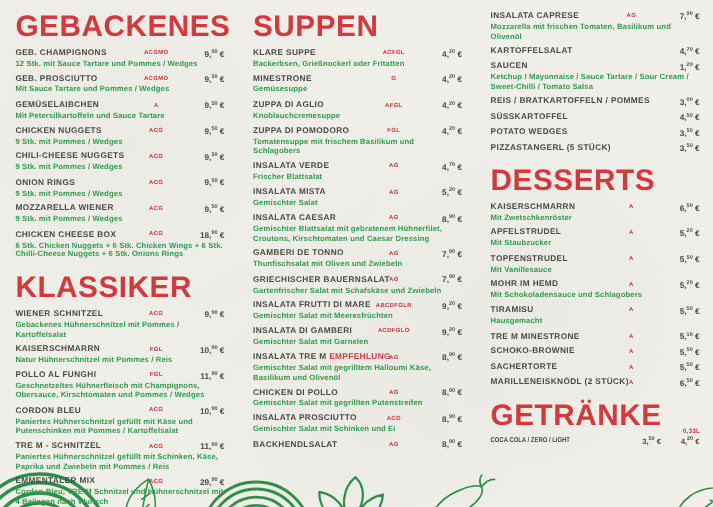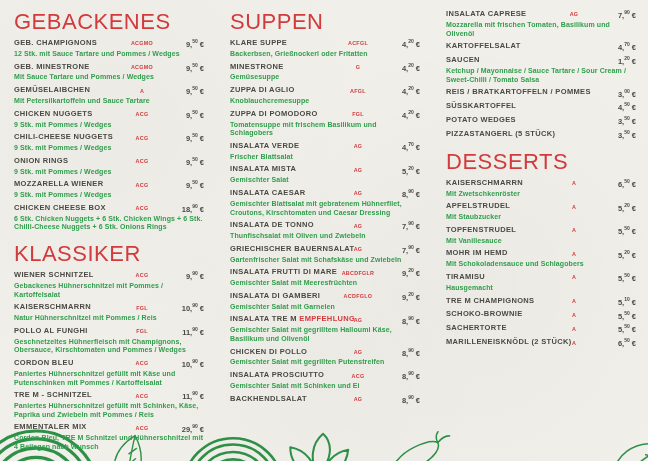--- a/index.html
+++ b/index.html
@@ -12,21 +12,21 @@
       radial-gradient(circle at 45% 85%, rgba(0,0,0,0.015), transparent 38%),
       var(--paper, #f1efe9);
     position:relative;
     overflow:hidden;
   }
   #menu { display:flex; height:100%; padding:9px 0 0 0; position:relative; z-index:2; }
   .col { width:216px; padding:0 12px 0 14px; }
 
   .head { display:flex; justify-content:space-between; align-items:flex-end; }
   .title {
-    font-size:22px; font-weight:normal; letter-spacing:0.5px;
+    font-size:27px; font-weight:bold; letter-spacing:0.5px;
     color:var(--red); margin:8px 0 5px 0; line-height:1;
   }
   .sec:first-child .title { margin-top:2px; }
 
   .item { margin-bottom:3px; }
   .row { display:flex; align-items:center; }
   .name {
     flex:1; min-width:0; white-space:nowrap;
     font-size:7.5px; font-weight:bold; letter-spacing:0.35px;
     color:var(--dark); line-height:1.45;
@@ -78,21 +78,21 @@
         <div class="item">
           <div class="row">
             <span class="name">GEB. CHAMPIGNONS</span>
             <span class="allerg">ACGMO</span>
             <span class="price">9,<sup class="cents">50</sup> €</span>
           </div>
           <div class="desc">12 Stk. mit Sauce Tartare und Pommes / Wedges</div>
         </div>
         <div class="item">
           <div class="row">
-            <span class="name">GEB. MINESTRONE</span>
+            <span class="name">GEB. PROSCIUTTO</span>
             <span class="allerg">ACGMO</span>
             <span class="price">9,<sup class="cents">50</sup> €</span>
           </div>
           <div class="desc">Mit Sauce Tartare und Pommes / Wedges</div>
         </div>
         <div class="item">
           <div class="row">
             <span class="name">GEMÜSELAIBCHEN</span>
             <span class="allerg">A</span>
             <span class="price">9,<sup class="cents">50</sup> €</span>
@@ -252,21 +252,21 @@
         <div class="item">
           <div class="row">
             <span class="name">INSALATA CAESAR</span>
             <span class="allerg">AG</span>
             <span class="price">8,<sup class="cents">90</sup> €</span>
           </div>
           <div class="desc">Gemischter Blattsalat mit gebratenem Hühnerfilet, Croutons, Kirschtomaten und Caesar Dressing</div>
         </div>
         <div class="item">
           <div class="row">
-            <span class="name">INSALATA DE TONNO</span>
+            <span class="name">GAMBERI DE TONNO</span>
             <span class="allerg">AG</span>
             <span class="price">7,<sup class="cents">90</sup> €</span>
           </div>
           <div class="desc">Thunfischsalat mit Oliven und Zwiebeln</div>
         </div>
         <div class="item">
           <div class="row">
             <span class="name">GRIECHISCHER BAUERNSALAT</span>
             <span class="allerg">AG</span>
             <span class="price">7,<sup class="cents">90</sup> €</span>
@@ -417,21 +417,21 @@
         <div class="item">
           <div class="row">
             <span class="name">TIRAMISU</span>
             <span class="allerg">A</span>
             <span class="price">5,<sup class="cents">50</sup> €</span>
           </div>
           <div class="desc">Hausgemacht</div>
         </div>
         <div class="item">
           <div class="row">
-            <span class="name">TRE M CHAMPIGNONS</span>
+            <span class="name">TRE M MINESTRONE</span>
             <span class="allerg">A</span>
             <span class="price">5,<sup class="cents">10</sup> €</span>
           </div>
         </div>
         <div class="item">
           <div class="row">
             <span class="name">SCHOKO-BROWNIE</span>
             <span class="allerg">A</span>
             <span class="price">5,<sup class="cents">50</sup> €</span>
           </div>
@@ -441,20 +441,36 @@
             <span class="name">SACHERTORTE</span>
             <span class="allerg">A</span>
             <span class="price">5,<sup class="cents">50</sup> €</span>
           </div>
         </div>
         <div class="item">
           <div class="row">
             <span class="name">MARILLENEISKNÖDL (2 STÜCK)</span>
             <span class="allerg">A</span>
             <span class="price">6,<sup class="cents">50</sup> €</span>
+          </div>
+        </div>
+      </section>
+      <section class="sec">
+        <div class="head">
+          <h2 class="title">GETRÄNKE</h2>
+          <span class="sizes">
+            <span class="size red">0,33L</span>
+            <span class="size green">0,50L</span>
+          </span>
+        </div>
+        <div class="item drink">
+          <div class="row">
+            <span class="name">COCA COLA / ZERO / LIGHT</span>
+            <span class="p">3,<sup class="cents">50</sup> €</span>
+            <span class="p">4,<sup class="cents">20</sup> €</span>
           </div>
         </div>
       </section>
     </div>
   </div>
 
 <div class="deco deco-1"><svg viewBox="0 0 100 100" width="100%" height="100%">
       <circle cx="50" cy="50" r="47"></circle>
       <circle cx="50" cy="50" r="41"></circle>
       <circle cx="50" cy="50" r="34"></circle>

